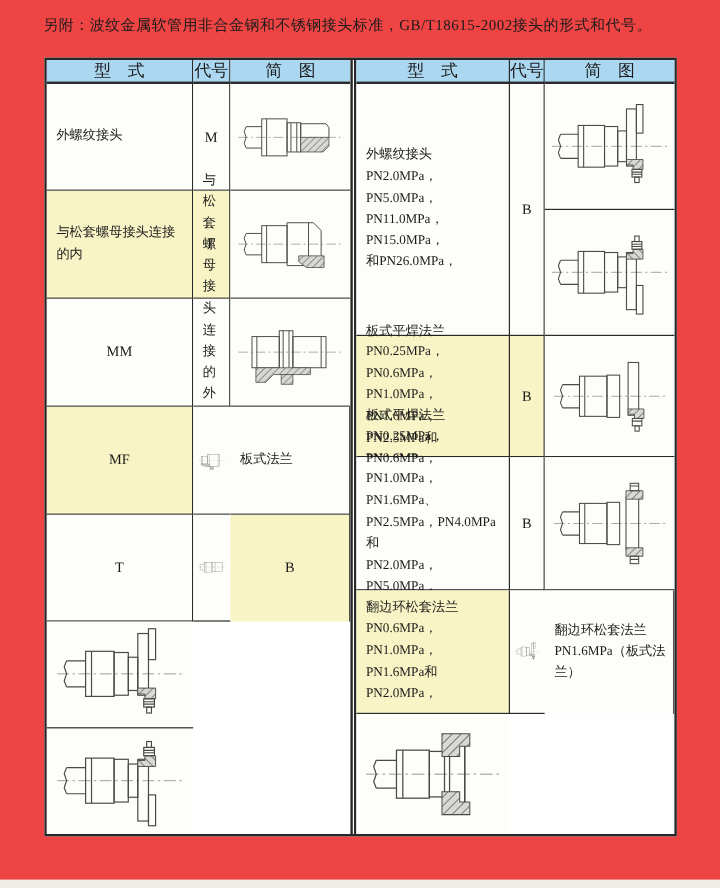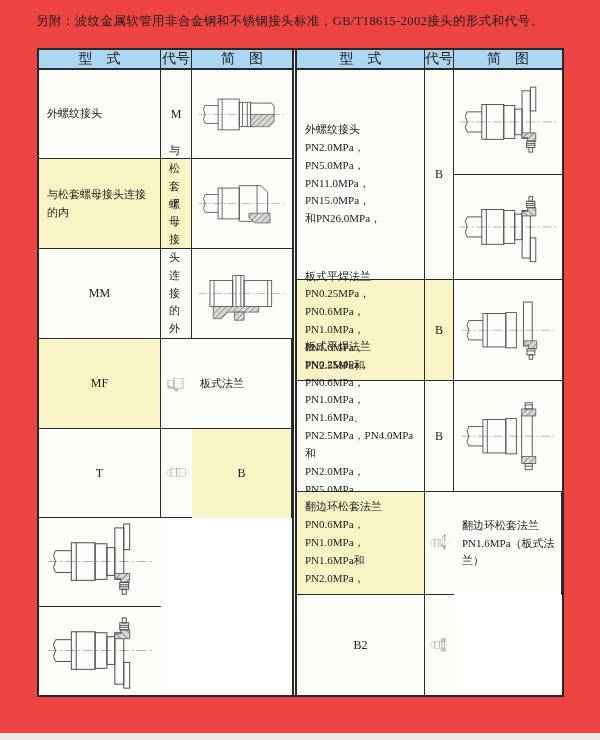--- a/index.html
+++ b/index.html
@@ -338,21 +338,20 @@
                 <rect x="74" y="61" width="9" height="7"></rect>
                 <line x1="74" y1="63.5" x2="83" y2="63.5"></line>
                 <rect x="76.5" y="68" width="4" height="5"></rect>
               </g>
             </svg>
           </div>
       </div>
 
       <div class="cell type bot">翻边环松套法兰
 PN1.6MPa（板式法兰）</div>
-      <div class="cell code bot">B2</div>
       <div class="cell diag last bot">
         <div class="sub">
             <svg viewBox="0 0 110 80" preserveAspectRatio="xMidYMid meet">
               <g class="ol">
                 <line class="cl" x1="2" y1="40" x2="108" y2="40"></line>
                 <line x1="10" y1="29" x2="26" y2="29"></line>
                 <line x1="10" y1="51" x2="26" y2="51"></line>
                 <path d="M10 29 l-2 5 2 6 -2 6 2 5"></path>
                 <rect x="26" y="21" width="26" height="38"></rect>
                 <line x1="31" y1="21" x2="31" y2="59"></line>

